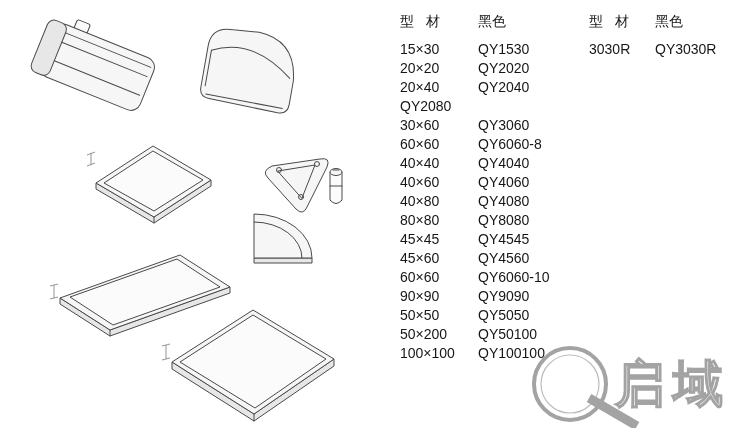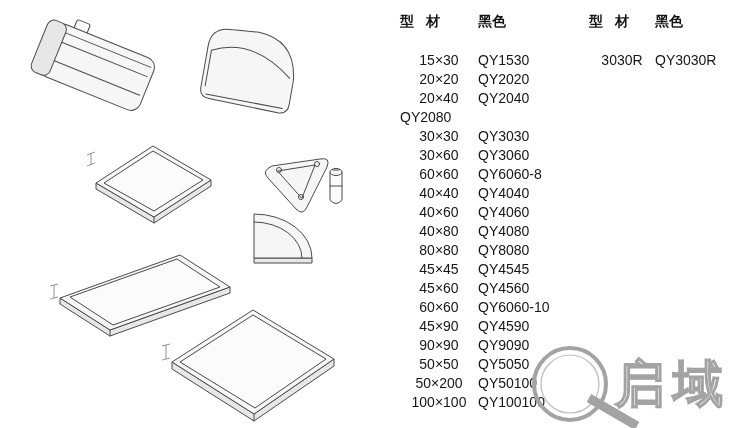--- a/index.html
+++ b/index.html
@@ -3,22 +3,22 @@
 <meta charset="utf-8">
 <style>
   html,body{margin:0;padding:0;}
   body{
     width:751px;height:428px;position:relative;overflow:hidden;
     background:#ffffff;color:#161616;
     font-family:"Liberation Sans","DejaVu Sans",sans-serif;
   }
   .drawings{position:absolute;left:0;top:0;}
   .spec-table{position:absolute;font-size:14px;}
-  .spec-table .thead{display:flex;font-weight:bold;margin-bottom:20px;}
-  .spec-table .trow{display:flex;line-height:19px;text-align:center;}
+  .spec-table .thead{display:flex;font-weight:normal;margin-bottom:9px;}
+  .spec-table .trow{display:flex;line-height:19px;}
   .spec-table .cell{white-space:pre;}
   .t1 .col-size{width:78px;flex:0 0 auto;}
   .t2 .col-size{width:66px;flex:0 0 auto;}
   .thead .col-size{word-spacing:8px;}
   #table1{left:400px;top:13px;}
   #table2{left:589px;top:13px;}
   .watermark{position:absolute;left:515px;top:334px;pointer-events:none;}
   svg{display:block;}
   .line{stroke:#4a4a4a;stroke-width:1;fill:none;stroke-linejoin:round;stroke-linecap:round;}
   .face{stroke:#4a4a4a;stroke-width:1;fill:#f6f6f6;stroke-linejoin:round;}
@@ -108,24 +108,20 @@
         <span class="cell col-code">QY2020</span>
       </div>
       <div class="trow">
         <span class="cell col-size">20×40</span>
         <span class="cell col-code">QY2040</span>
       </div>
       <div class="trow">
         <span class="cell col-code">QY2080</span>
       </div>
       <div class="trow">
-        <span class="cell col-size">30×30</span>
-        <span class="cell col-code">QY3030</span>
-      </div>
-      <div class="trow">
         <span class="cell col-size">30×60</span>
         <span class="cell col-code">QY3060</span>
       </div>
       <div class="trow">
         <span class="cell col-size">60×60</span>
         <span class="cell col-code">QY6060-8</span>
       </div>
       <div class="trow">
         <span class="cell col-size">40×40</span>
         <span class="cell col-code">QY4040</span>
@@ -146,24 +142,20 @@
         <span class="cell col-size">45×45</span>
         <span class="cell col-code">QY4545</span>
       </div>
       <div class="trow">
         <span class="cell col-size">45×60</span>
         <span class="cell col-code">QY4560</span>
       </div>
       <div class="trow">
         <span class="cell col-size">60×60</span>
         <span class="cell col-code">QY6060-10</span>
-      </div>
-      <div class="trow">
-        <span class="cell col-size">45×90</span>
-        <span class="cell col-code">QY4590</span>
       </div>
       <div class="trow">
         <span class="cell col-size">90×90</span>
         <span class="cell col-code">QY9090</span>
       </div>
       <div class="trow">
         <span class="cell col-size">50×50</span>
         <span class="cell col-code">QY5050</span>
       </div>
       <div class="trow">

